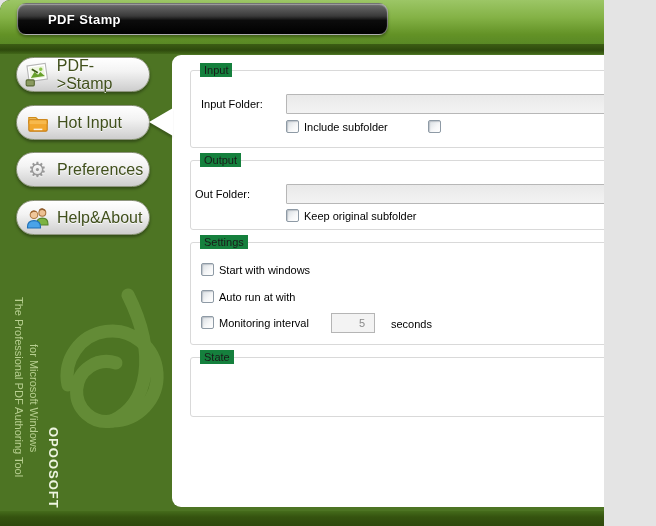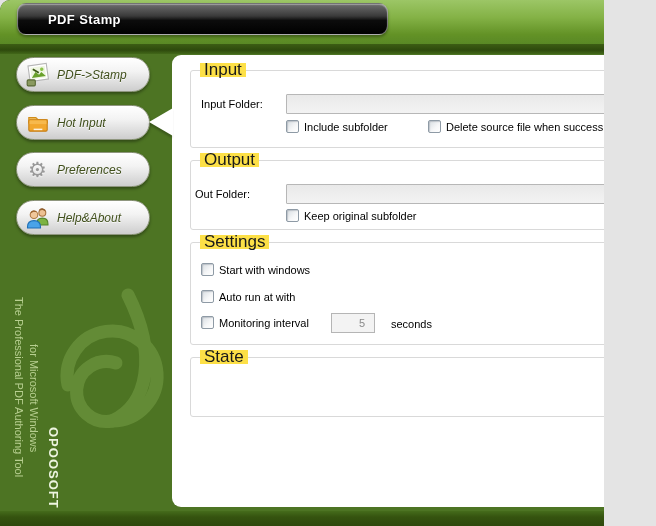--- a/index.html
+++ b/index.html
@@ -30,21 +30,21 @@
     text-shadow:0 1px 2px #000;}
   
   .nav-btn{
     position:absolute;left:16px;width:134px;height:35px;border-radius:18px;
     background:linear-gradient(180deg,#ffffff 0%,#f3f3f3 40%,#dadada 80%,#cdcdcd 100%);
     border:1px solid #8f967f;
     box-shadow:0 2px 3px rgba(0,0,0,0.35), inset 0 1px 0 rgba(255,255,255,0.9);
     display:flex;align-items:center;padding-left:7px;cursor:pointer;
   }
   .nav-btn .ic{width:27px;height:27px;display:flex;align-items:center;justify-content:center;margin-right:6px;}
-  .nav-btn .lbl{font-size:12px;color:#41501d;text-shadow:0 1px 0 rgba(255,255,255,0.8);font-style:italic;}
+  .nav-btn .lbl{font-size:16px;color:#41501d;text-shadow:0 1px 0 rgba(255,255,255,0.8);}
   .gear-glyph{font-size:21px;color:#999999;line-height:1;text-shadow:0 1px 1px rgba(255,255,255,0.7);}
   
   .sel-arrow{
     position:absolute;left:149px;top:108px;width:0;height:0;
     border-right:24px solid #ffffff;border-top:14px solid transparent;border-bottom:14px solid transparent;
     filter:drop-shadow(-1px 2px 1px rgba(0,0,0,0.25));
   }
   
   .swirl{position:absolute;left:8px;top:235px;opacity:0.45;}
   
@@ -57,22 +57,22 @@
     position:absolute;left:172px;top:55px;width:500px;height:452px;
     background:#ffffff;border-radius:9px 0 0 9px;
   }
   .bottom-strip{
     position:absolute;left:0;top:511px;width:656px;height:15px;
     background:linear-gradient(180deg,#456c1b 0%,#35530f 40%,#2e490c 100%);
   }
   
   .group{position:absolute;left:18px;width:500px;border:1px solid #d9d9d9;border-radius:3px;}
   .group .legend{
-    position:absolute;top:-8px;left:9px;background:#fde047;padding:0 4px;
-    font-size:17px;color:#1a1a1a;line-height:14px;
+    position:absolute;top:-8px;left:9px;background:#15803d;padding:0 4px;
+    font-size:11px;color:#1a1a1a;line-height:14px;
   }
   .g-input{top:15px;height:78px;}
   .g-output{top:105px;height:70px;}
   .g-settings{top:187px;height:103px;}
   .g-state{top:302px;height:60px;}
   .form-label{position:absolute;font-size:11px;color:#000;}
   .tfield{
     position:absolute;height:20px;border:1px solid #b7b7b7;border-radius:1px;
     background:linear-gradient(180deg,#e9e9e9 0%,#f3f3f3 100%);
     font-size:11px;color:#444;padding:0 4px;outline:none;
@@ -172,21 +172,20 @@
       <span class="legend">Input</span>
       <span class="form-label" style="left:10px;top:27px">Input Folder:</span>
       <input class="tfield" style="left: 95px; top: 23px; width: 335px;" value="">
       <button class="browse" style="top:22px">Browse</button>
       <div class="cbrow" style="left:95px;top:49px">
         <span class="cbox"></span>
         <span class="cblabel">Include subfolder</span>
       </div>
       <div class="cbrow" style="left:237px;top:49px">
         <span class="cbox"></span>
-        <span class="cblabel">Delete source file when success</span>
       </div>
     </div>
 
     <div class="group g-output">
       <span class="legend">Output</span>
       <span class="form-label" style="left:4px;top:27px">Out Folder:</span>
       <input class="tfield" style="left: 95px; top: 23px; width: 335px;" value="">
       <button class="browse" style="top:22px">Browse</button>
       <div class="cbrow" style="left:95px;top:48px">
         <span class="cbox"></span>

